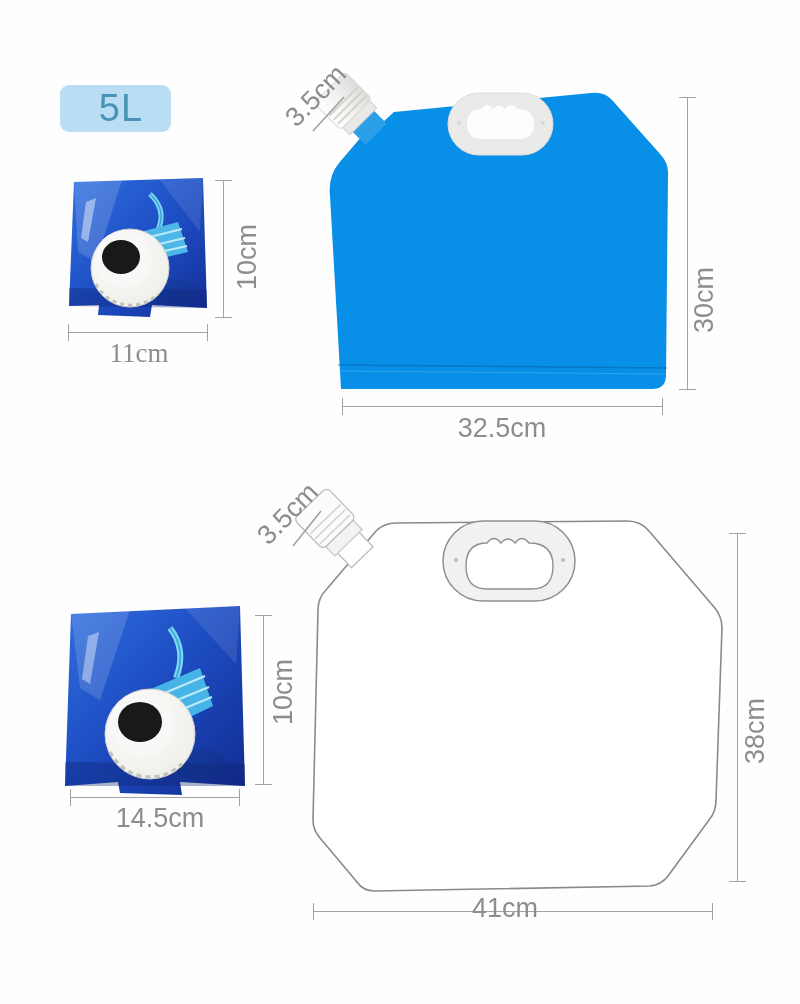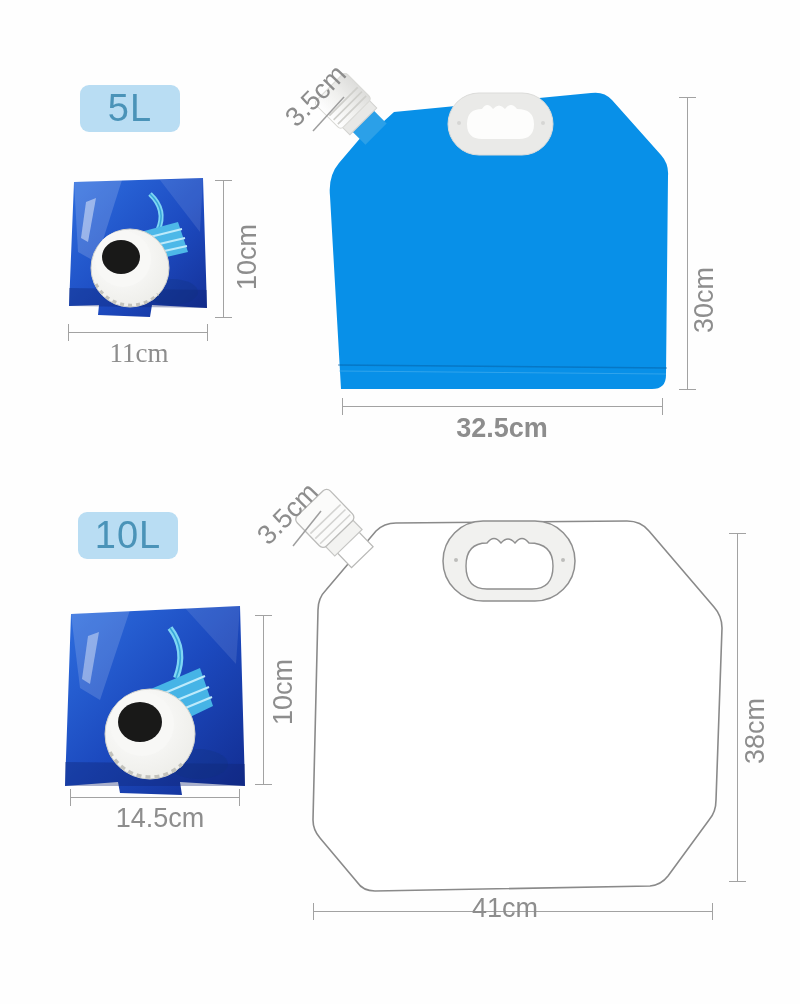--- a/index.html
+++ b/index.html
@@ -37,21 +37,21 @@
 
   svg { position:absolute; display:block; }
 </style>
 </head>
 <body>
 
 <div class="stage">
 
   <div class="layer">
 
-    <div class="badge" style="left:80px; top:85px;">5L</div>
+    <div class="badge" style="left:60px; top:85px;padding-left:11px;">5L</div>
 
     <svg style="left:48px; top:165px; width:185px; height:165px;" viewBox="48 165 185 165">
       <defs>
         <linearGradient id="fold5" x1="0" y1="0" x2="1" y2="1">
           <stop offset="0" stop-color="#2e6fe0"></stop>
           <stop offset="0.55" stop-color="#1d4cc2"></stop>
           <stop offset="1" stop-color="#142f96"></stop>
         </linearGradient>
         <radialGradient id="cap5" cx="0.38" cy="0.35" r="0.9">
           <stop offset="0" stop-color="#ffffff"></stop>
@@ -119,26 +119,25 @@
       </g>
       <line x1="313" y1="131" x2="344" y2="97" stroke="#9e9e9e" stroke-width="1.5"></line>
     </svg>
 
     <span class="dim-label r45" style="left:316px; top:96px;">3.5cm</span>
 
     <div class="dim-v" style="left:687px; top:97px; height:293px;"></div>
     <span class="dim-label r90" style="left:704px; top:300px;">30cm</span>
 
     <div class="dim-h" style="left:342px; top:406px; width:321px;"></div>
-    <span class="dim-label" style="left:502px; top:428px;font-weight:bold;">32.5cm</span>
+    <span class="dim-label" style="left:502px; top:428px;">32.5cm</span>
   </div>
 
   <div class="layer">
 
-    <div class="badge" style="left:78px; top:512px;">10L</div>
 
     <svg style="left:55px; top:592px; width:220px; height:215px;" viewBox="55 592 220 215">
       <defs>
         <linearGradient id="fold10" x1="0" y1="0" x2="1" y2="1">
           <stop offset="0" stop-color="#2e6fe0"></stop>
           <stop offset="0.5" stop-color="#1c4abf"></stop>
           <stop offset="1" stop-color="#122c90"></stop>
         </linearGradient>
         <radialGradient id="cap10" cx="0.38" cy="0.35" r="0.9">
           <stop offset="0" stop-color="#ffffff"></stop>

